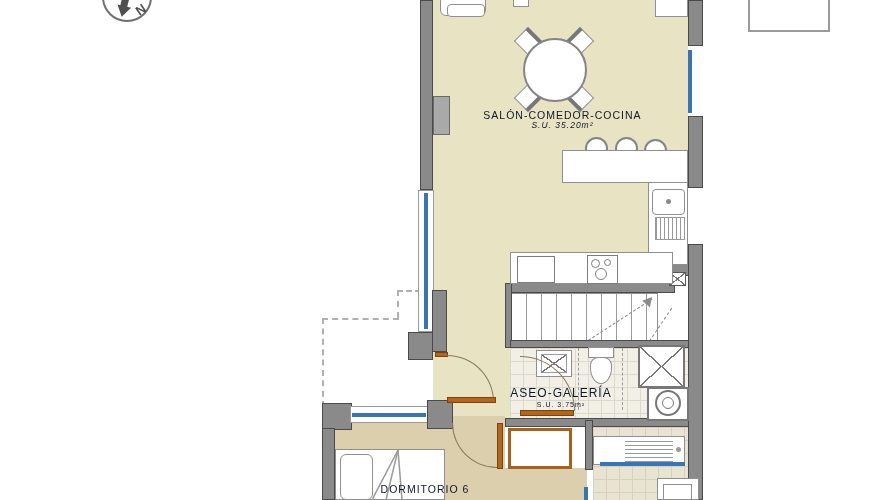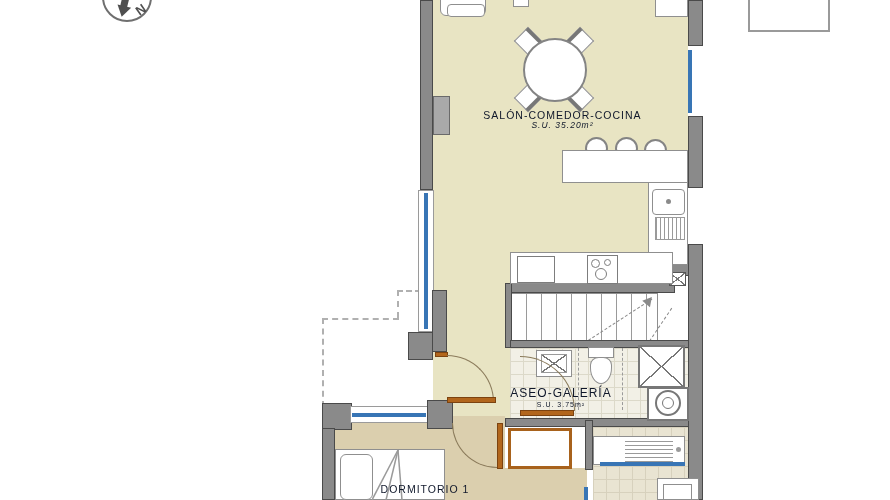--- a/index.html
+++ b/index.html
@@ -159,15 +159,15 @@
   </svg>
 
   <div class="lbl" style="left:450px;top:109px;width:225px;">
     <div style="font-size:10.5px;">SALÓN-COMEDOR-COCINA</div>
     <div style="font-size:8.5px;font-style:italic;">S.U. 35.20m²</div>
   </div>
   <div class="lbl" style="left:502px;top:387px;width:118px;">
     <div style="font-size:12px;">ASEO-GALERÍA</div>
     <div style="font-size:7px;">S.U. 3.75m²</div>
   </div>
-  <div class="lbl" style="left:360px;top:483px;width:130px;font-size:10.5px;">DORMITORIO 1</div>
+  <div class="lbl" style="left:360px;top:483px;width:130px;font-size:10.5px;">DORMITORIO 6</div>
 
 </div>
 
 </body></html>

